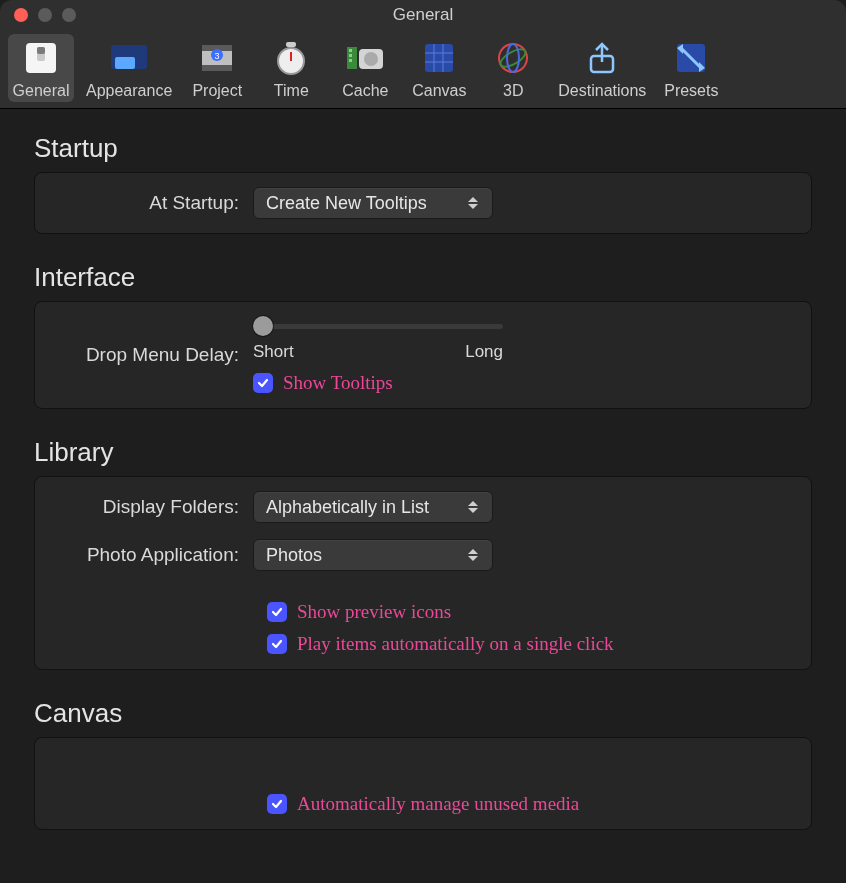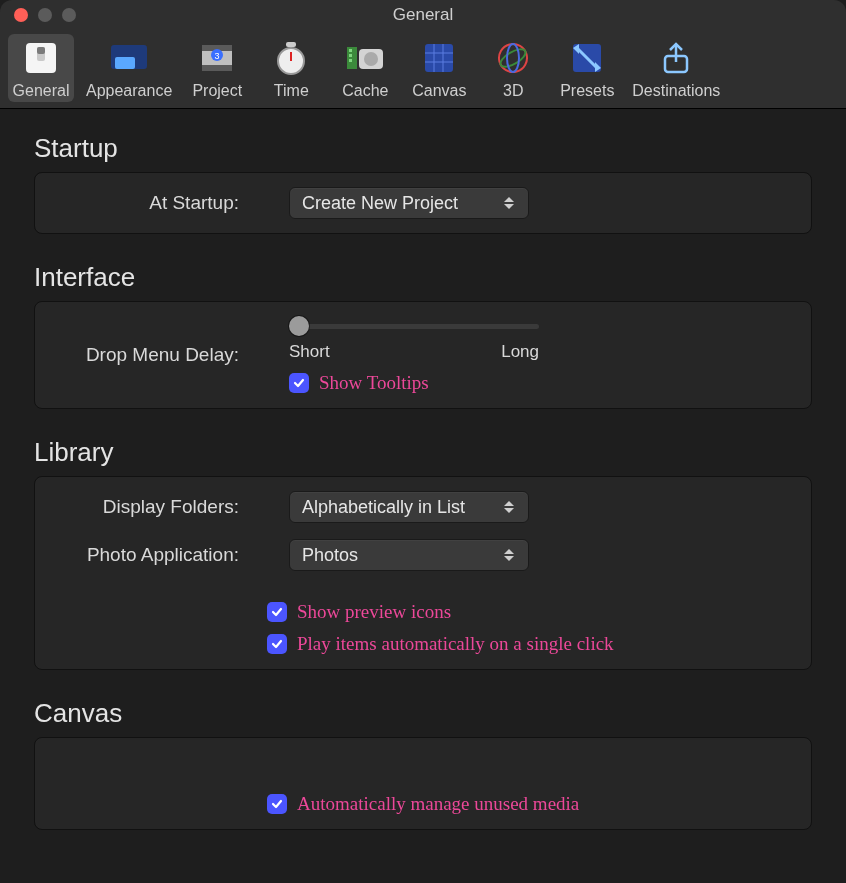--- a/index.html
+++ b/index.html
@@ -81,21 +81,20 @@
     background: #262626;
     border: 1px solid #111;
     border-radius: 8px;
     padding: 14px 18px;
     margin-bottom: 28px;
   }
   .row {
     display: flex;
     align-items: center;
     margin-bottom: 12px;
-    gap: 36px;
   }
   .row:last-child { margin-bottom: 0; }
   .row-label {
     width: 200px;
     text-align: right;
     padding-right: 14px;
     color: #d9d9d9;
     font-size: 19px;
   }
   .selectbox {
@@ -275,50 +274,50 @@
           <circle cx="18" cy="18" r="14" fill="none" stroke="#d44" stroke-width="2" transform="rotate(30 18 18)"></circle>
           <ellipse cx="18" cy="18" rx="14" ry="6" fill="none" stroke="#3a8a3a" stroke-width="2" transform="rotate(-30 18 18)"></ellipse>
           <ellipse cx="18" cy="18" rx="6" ry="14" fill="none" stroke="#4a6ae0" stroke-width="2"></ellipse>
         </svg>
     </div>
     <span class="toolbar-label">3D</span>
   </div>
 
   <div class="toolbar-item">
     <div class="toolbar-icon">
+      <svg width="34" height="36" fill="none" stroke="#8cc8ff" stroke-width="2.5">
+          <path d="M17 22 V4"></path>
+          <path d="M11 10 L17 4 L23 10"></path>
+          <rect x="6" y="16" width="22" height="16" rx="3"></rect>
+        </svg>
+    </div>
+    <span class="toolbar-label">Destinations</span>
+  </div>
+
+  <div class="toolbar-item">
+    <div class="toolbar-icon">
       <svg width="34" height="34">
           <rect x="3" y="3" width="28" height="28" rx="3" fill="#2a4aa8"></rect>
           <line x1="7" y1="7" x2="27" y2="27" stroke="#8cc8ff" stroke-width="3"></line>
           <polygon points="25,21 31,27 25,31" fill="#8cc8ff"></polygon>
           <polygon points="9,13 3,7 9,3" fill="#8cc8ff"></polygon>
         </svg>
     </div>
     <span class="toolbar-label">Presets</span>
   </div>
-
-  <div class="toolbar-item">
-    <div class="toolbar-icon">
-      <svg width="34" height="36" fill="none" stroke="#8cc8ff" stroke-width="2.5">
-          <path d="M17 22 V4"></path>
-          <path d="M11 10 L17 4 L23 10"></path>
-          <rect x="6" y="16" width="22" height="16" rx="3"></rect>
-        </svg>
-    </div>
-    <span class="toolbar-label">Destinations</span>
-  </div>
 </div>
 
 <div class="content">
 
   <div class="section-title">Startup</div>
   <div class="section-body">
     <div class="row">
       <div class="row-label">At Startup:</div>
       <div class="selectbox">
-        <span>Create New Project</span>
+        <span>Create New Tooltips</span>
         <span class="stepper">
             <span class="tri up"></span>
             <span class="tri down"></span>
           </span>
       </div>
     </div>
   </div>
 
   <div class="section-title">Interface</div>
   <div class="section-body">

